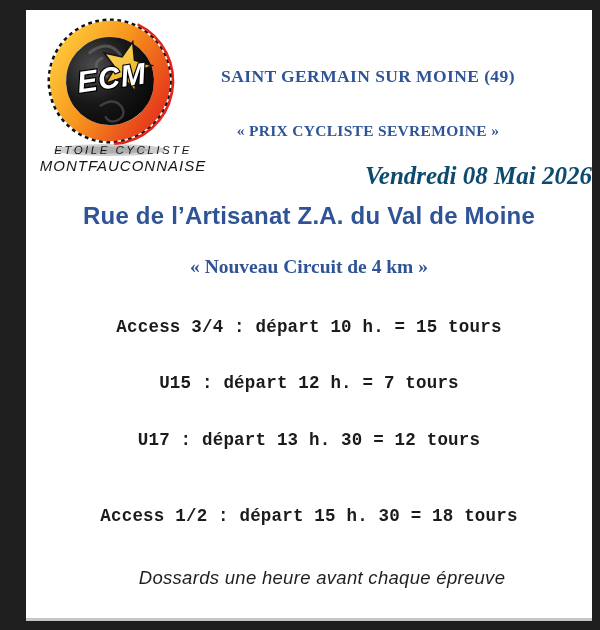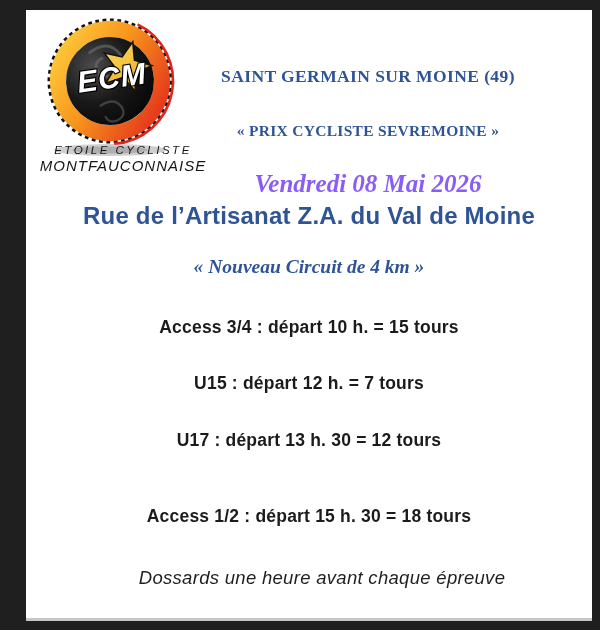--- a/index.html
+++ b/index.html
@@ -17,31 +17,31 @@
   .header-line{left:118px;right:0;margin-top:36px;}
   .title{
     top:20px;font-family:"Liberation Serif",serif;font-weight:bold;
     font-size:17.5px;letter-spacing:.4px;color:#2F5496;
   }
   .subtitle{
     top:76px;font-family:"Liberation Serif",serif;font-weight:bold;
     font-size:15.5px;letter-spacing:.3px;color:#2F5496;
   }
   .date{
-    top:124px;font-family:"Liberation Serif",serif;font-weight:bold;font-style:italic;
-    font-size:25px;color:#8b5cf6;
+    top:116px;font-family:"Liberation Serif",serif;font-weight:bold;font-style:italic;
+    font-size:25px;color:#0c4a6e;text-align:right;
   }
   .address{
     top:192px;font-weight:bold;font-size:24px;color:#2F5496;letter-spacing:.2px;
   }
   .circuit{
-    top:246px;font-family:"Liberation Serif",serif;font-weight:bold;font-style:italic;
+    top:246px;font-family:"Liberation Serif",serif;font-weight:bold;
     font-size:19.5px;color:#2F5496;
   }
-  .sched{font-weight:bold;font-size:17.5px;color:#1b1b1b;letter-spacing:.2px;}
+  .sched{font-weight:bold;font-size:17.5px;color:#1b1b1b;letter-spacing:.2px;font-family:Liberation Mono, monospace;}
   .s1{top:307px}.s2{top:363px}.s3{top:420px}.s4{top:496px}
   .footer-note{
     top:557px;font-style:italic;font-size:18.5px;color:#1f1f1f;letter-spacing:.3px;padding-left:26px;
   }
   .logo{position:absolute;left:12px;top:1px;width:170px;height:182px;}
   .logo svg{display:block;}
   .club-name{
     position:absolute;left:0;top:132px;width:170px;text-align:center;
     font-weight:normal;font-style:italic;color:#161616;line-height:15px;
   }

